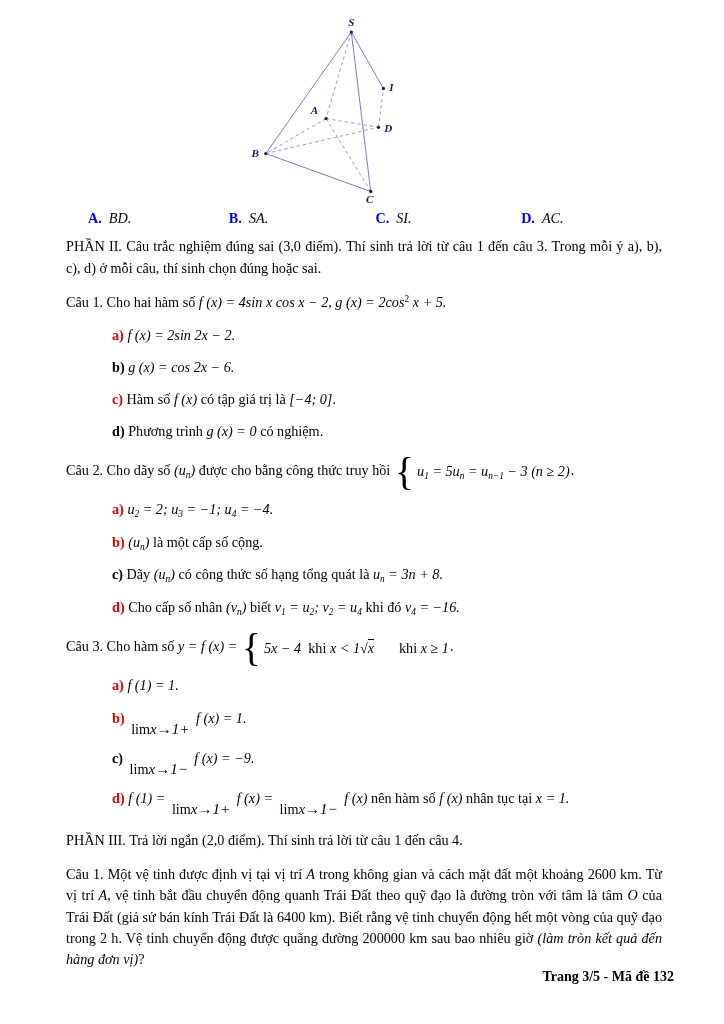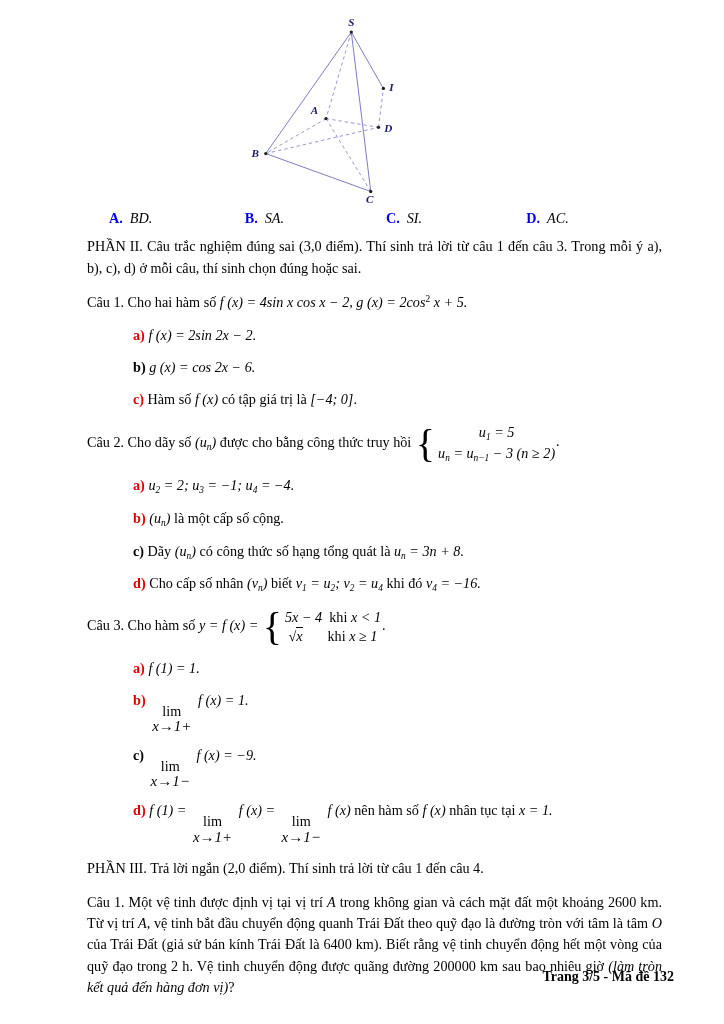--- a/index.html
+++ b/index.html
@@ -1,45 +1,45 @@
 <!DOCTYPE html>
 <html style="--correct_mark: #e00000; --option_letter: #0000ee; --figure_line: #6a6ab8; --figure_line_dash: #8a8ac8; --figure_label: #1a1a66;"><head>
 <meta charset="utf-8">
 <style>
   *{box-sizing:border-box}
   body{margin:0;background:#9a9a9a;display:flex;justify-content:center}
   .page{width:724px;height:1024px;background:#fff;position:relative;
         font-family:"Liberation Serif","DejaVu Serif",serif;font-size:14.2px;
         color:#000;line-height:1.5;overflow:hidden}
-  .content{padding:0 62px 0 87px}
+  .content{padding:0 62px 0 66px}
   .figure{height:208px}
   svg .edge{stroke:var(--figure_line,#6a6ab8);stroke-width:0.9;fill:none}
   svg .dash{stroke-dasharray:3.5 3;stroke:var(--figure_line_dash,#8a8ac8)}
   svg .vdot{fill:#222}
   svg .vlabel{font-family:"Liberation Serif",serif;font-style:italic;font-weight:bold;
               font-size:11.5px;fill:var(--figure_label,#1a1a66)}
   .options-row{display:flex;margin:0 0 7px 22px}
   .option{width:147px;white-space:nowrap}
   .option:nth-child(2){width:153px}
   .option:nth-child(3){width:152px}
   .opt-letter{font-weight:bold;color:var(--option_letter,#0000ee)}
   .opt-text{font-style:italic;margin-left:7px}
   .para{text-align:justify;margin:0}
   .qhead{margin:13px 0 0}
   .item{margin:11px 0 0 46px}
   .cases{display:inline-flex;align-items:center;vertical-align:middle;margin:0 1px}
   .brace{font-size:40px;line-height:.8;margin-right:3px;font-weight:400}
-  .cases-col{display:inline-flex;flex-direction:column;align-items:center}
+  .cases-col{display:inline-flex;align-items:flex-end}
   .cases-line{white-space:nowrap;line-height:1.35}
   .t{} .b{font-weight:normal} .kb{font-weight:bold}
   .rb{font-weight:bold;color:var(--correct_mark,#e00000)}
   .m{font-style:italic} .i{font-style:italic}
   .subx{font-size:66%;font-style:italic;vertical-align:-20%}
   .supx{font-size:66%;vertical-align:38%}
-  .lim{display:inline-flex;flex-direction:column;align-items:center;line-height:1;
+  .lim{display:inline-flex;flex-direction:row;align-items:center;line-height:1;
        vertical-align:-11px;margin:0 3px}
   .lim-s{font-size:15px;font-style:italic;margin-top:1px}
   .sqrt{white-space:nowrap}
   .ovl{font-style:italic;border-top:1px solid #000}
   .footer{position:absolute;right:50px;top:966px;font-weight:bold;font-size:14px}
 </style>
 </head>
 <body>
 
 <div class="page">
@@ -93,20 +93,21 @@
         <span class="opt-letter">D.</span><span class="opt-text">AC.</span>
       </div>
     </div>
 
     <p class="para"><span class="b">PHẦN II. Câu trắc nghiệm đúng sai (3,0 điểm).</span><span class="t"> Thí sinh trả lời từ câu 1 đến câu 3. Trong mỗi ý </span><span class="b">a), b), c), d)</span><span class="t"> ở mỗi câu, thí sinh chọn đúng hoặc sai.</span></p>
 
     <p class="para qhead"><span class="b">Câu 1.</span><span class="t"> Cho hai hàm số </span><span class="m">f (x) = 4sin x cos x − 2,  g (x) = 2cos</span><span class="supx">2</span><span class="m"> x + 5.</span></p>
     <div class="item"><span class="rb">a) </span><span class="m">f (x) = 2sin 2x − 2.</span></div>
     <div class="item"><span class="kb">b) </span><span class="m">g (x) = cos 2x − 6.</span></div>
     <div class="item"><span class="rb">c) </span><span class="t">Hàm số </span><span class="m">f (x)</span><span class="t"> có tập giá trị là </span><span class="m">[−4; 0]</span><span class="t">.</span></div>
+    <div class="item"><span class="kb">d) </span><span class="t">Phương trình </span><span class="m">g (x) = 0 </span><span class="t">có nghiệm.</span></div>
 
     <p class="para qhead">
       <span><span class="b">Câu 2.</span><span class="t"> Cho dãy số </span><span class="m">(u</span><span class="subx">n</span><span class="m">)</span><span class="t"> được cho bằng công thức truy hồi </span></span><span class="cases">
           <span class="brace">{</span>
           <span class="cases-col">
             <span class="cases-line"><span class="m">u</span><span class="subx">1</span><span class="m"> = 5</span></span>
             <span class="cases-line"><span class="m">u</span><span class="subx">n</span><span class="m"> = u</span><span class="subx">n−1</span><span class="m"> − 3 (n ≥ 2)</span></span>
           </span>
         </span><span><span class="t">.</span></span>
     </p>

